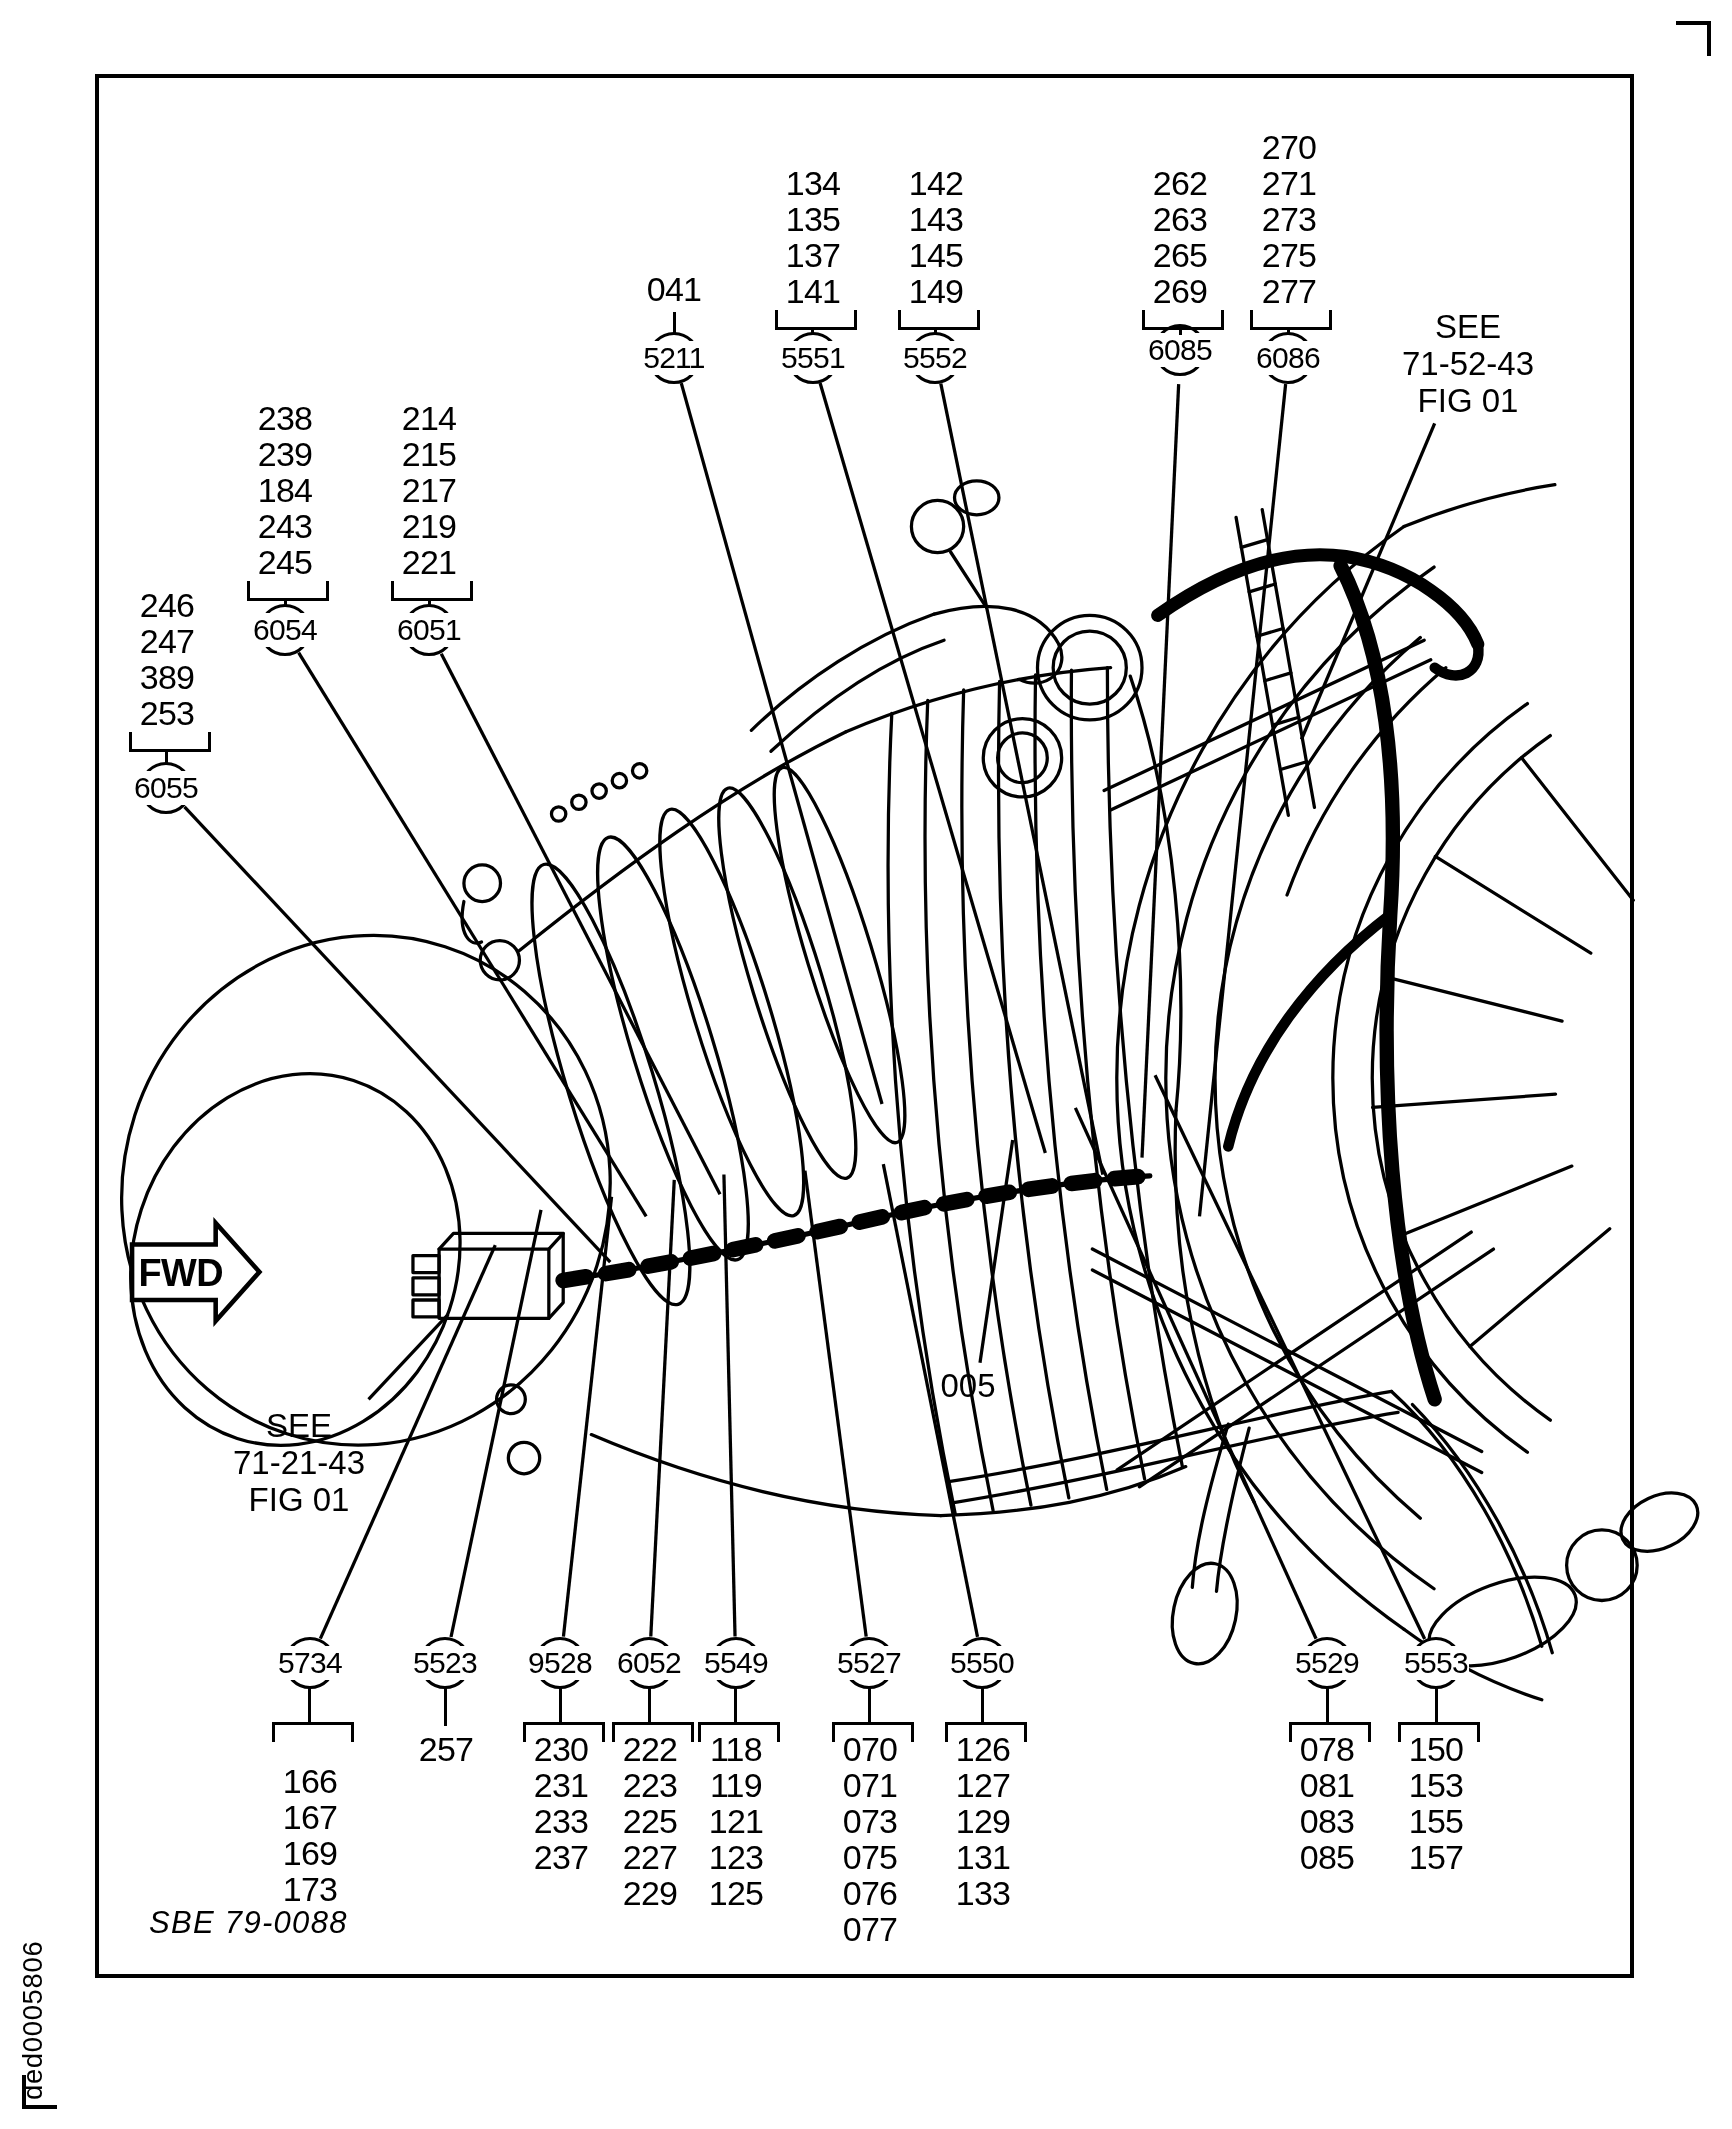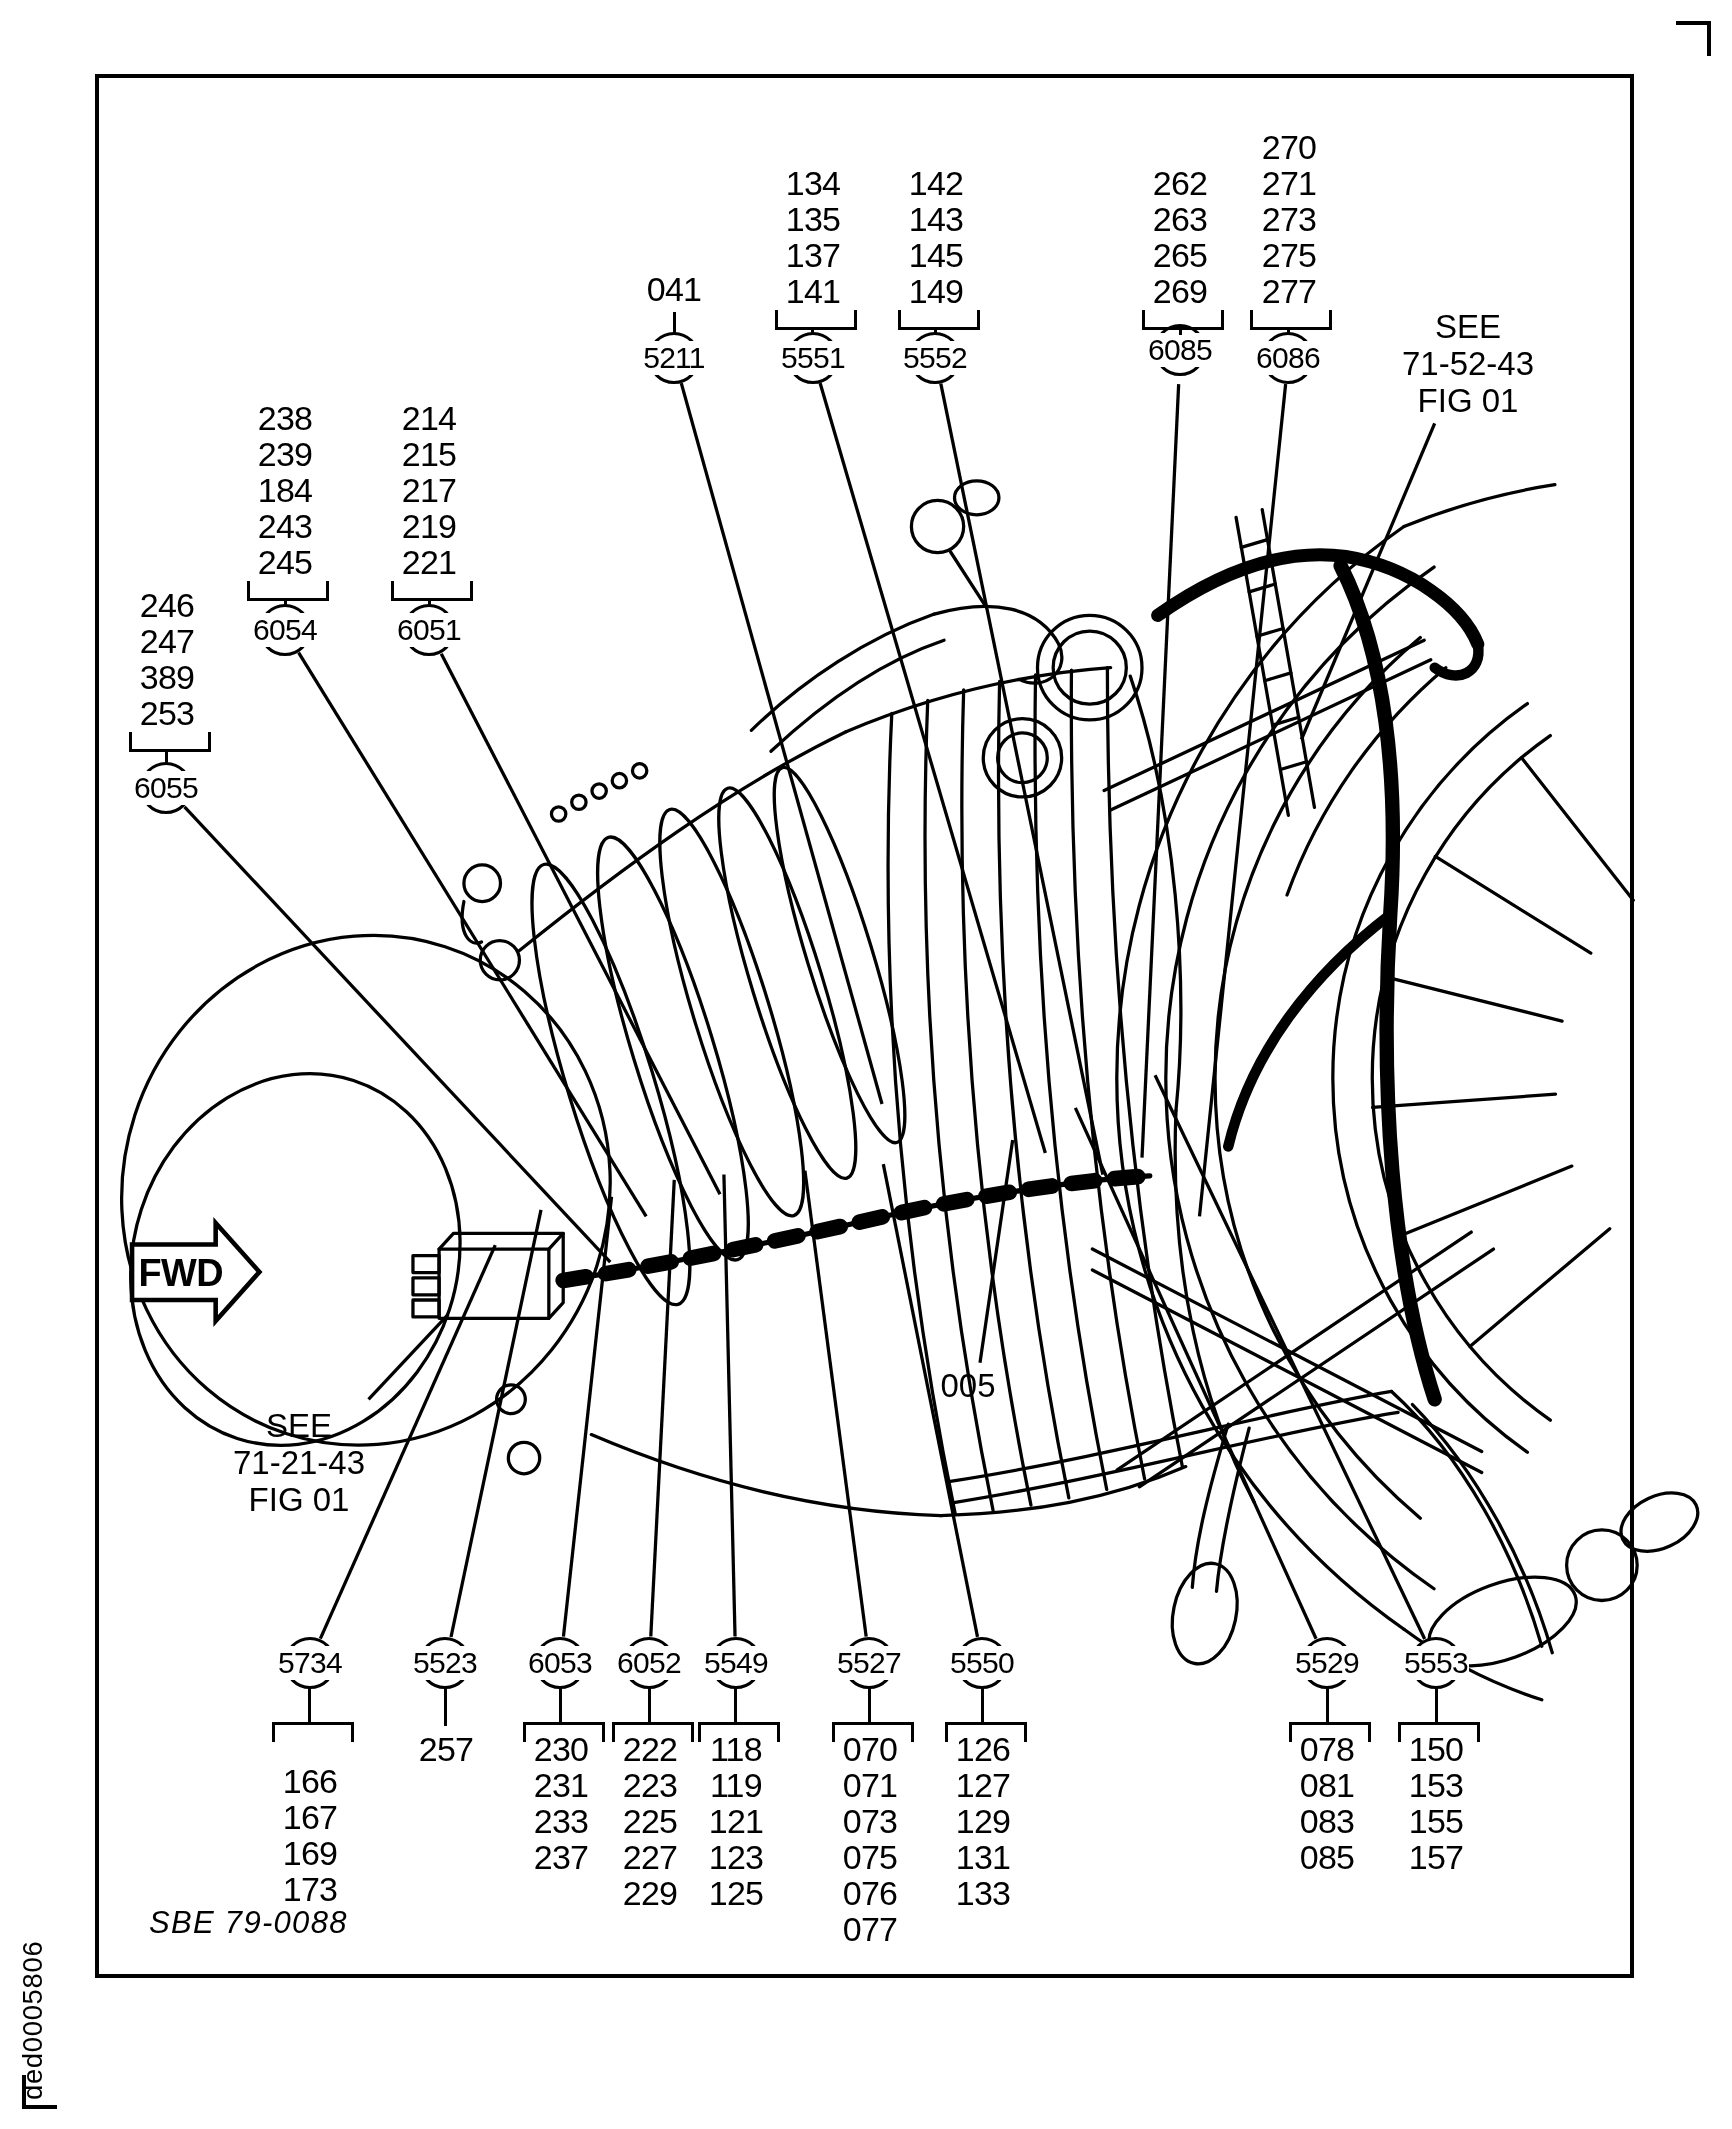--- a/index.html
+++ b/index.html
@@ -302,21 +302,21 @@
       </div>
       <div class="stem" style="left: 444px; top: 1686px; height: 40px;"></div>
       <div>
         <div class="col" style="left: 489px; top: 1731px;">
           <div class="num">230</div>
           <div class="num">231</div>
           <div class="num">233</div>
           <div class="num">237</div>
         </div>
         <div class="circ" style="left: 534px; top: 1637px;">
-          <span>6053</span>
+          <span>9528</span>
         </div>
       </div>
       <div class="br br-down" style="left: 523px; top: 1722px;"></div>
       <div class="stem" style="left: 559px; top: 1686px; height: 37px;"></div>
       <div>
         <div class="col" style="left: 578px; top: 1731px;">
           <div class="num">222</div>
           <div class="num">223</div>
           <div class="num">225</div>
           <div class="num">227</div>

